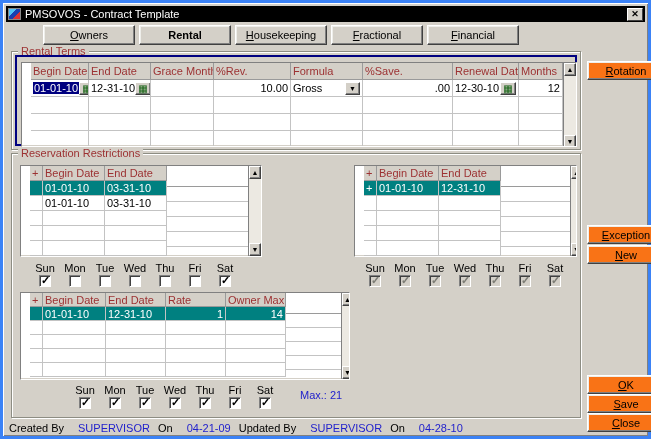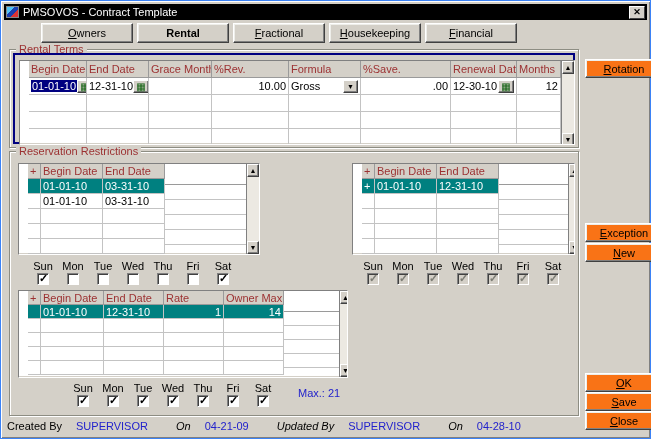--- a/index.html
+++ b/index.html
@@ -1,18 +1,18 @@
 <!DOCTYPE html>
 <html><head>
 <meta charset="utf-8">
 <style>
   * { box-sizing: border-box; margin: 0; padding: 0; }
   html,body { width:651px; height:439px; }
   body { font-family:"Liberation Sans", sans-serif; font-size:11px; background:#d4d0c8; position:relative; overflow:hidden; }
-  .window { position:absolute; inset:0; background:#d4d0c8; border:1px solid #3b82f6;
+  .window { position:absolute; inset:0; background:#d4d0c8; border:3px solid #3b82f6;
             box-shadow: inset 1px 1px 0 #ffffff, inset -1px -1px 0 #808080; }
 
   
   .titlebar { position:absolute; left:3px; top:3px; right:3px; height:16px; background:#000;
               color:#fff; display:flex; align-items:center; padding:0 2px; }
   .app-icon { width:13px; height:12px; margin-right:4px; flex:none;
               background:linear-gradient(135deg,#4fc3f7 0 35%,#1a3fb0 35% 65%,#d33 65% 100%);
               border:1px solid #888; }
   .title-text { flex:1; white-space:nowrap; overflow:hidden; }
   .close-btn { width:16px; height:13px; background:#d4d0c8; border:1px solid;
@@ -100,45 +100,45 @@
               display:flex; align-items:center; justify-content:center; }
   .side-btn span { display:block; }
   .side-btn span::first-letter { text-decoration:underline; }
   .b-rotation{top:58px;} .b-exception{top:222px;} .b-new{top:242px;} .b-delete{top:262px;}
   .b-ok{top:372px;} .b-save{top:391px;} .b-close{top:410px;}
 
   
   .footer { position:absolute; left:6px; top:419px; display:flex; align-items:center; white-space:nowrap;justify-content:center; }
   .footer .lbl { color:#000; }
   .footer .val { color:#2222cc; margin-left:14px; }
-  .footer .lbl + .lbl, .footer .val + .lbl { margin-left:28px;font-style:italic; }
+  .footer .lbl + .lbl, .footer .val + .lbl { margin-left:8px; }
 </style>
 </head>
 <body>
 
 <div class="window">
 
   <div class="titlebar">
     <span class="app-icon"></span>
     <span class="title-text">PMSOVOS - Contract Template</span>
     <span class="close-btn">✕</span>
   </div>
 
   <div class="tabs">
     <div class="tab">
         <span>Owners</span>
       </div>
     <div class="tab active">
         <span>Rental</span>
       </div>
     <div class="tab">
+        <span>Housekeeping</span>
+      </div>
+    <div class="tab">
         <span>Fractional</span>
-      </div>
-    <div class="tab">
-        <span>Housekeeping</span>
       </div>
     <div class="tab">
         <span>Financial</span>
       </div>
   </div>
 
   <div class="groupbox group-rental">
     <span class="group-label">Rental Terms</span>
     <div class="rental-inner">
       <div class="grid rental-grid">

